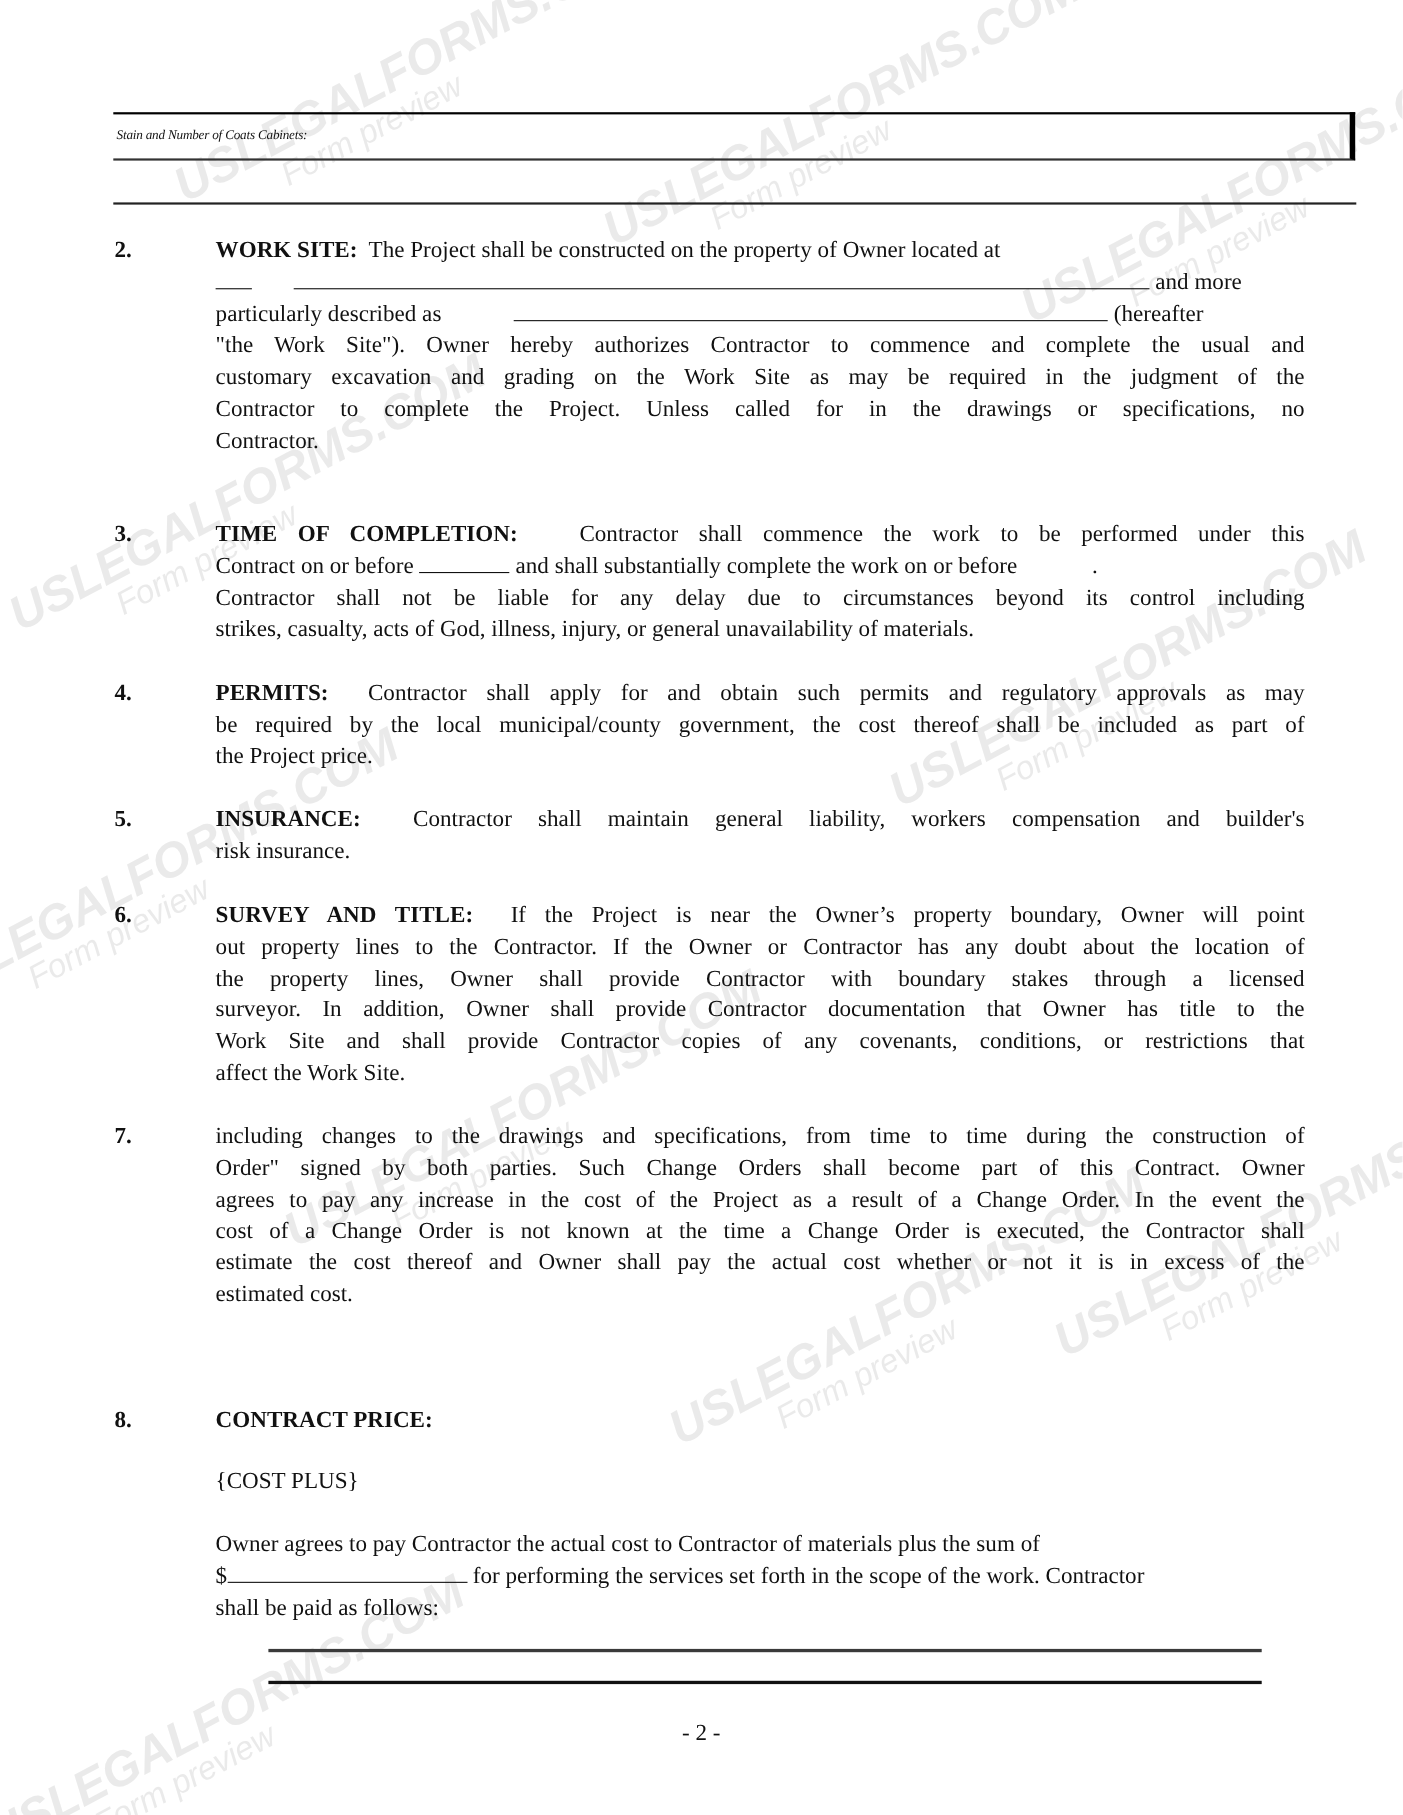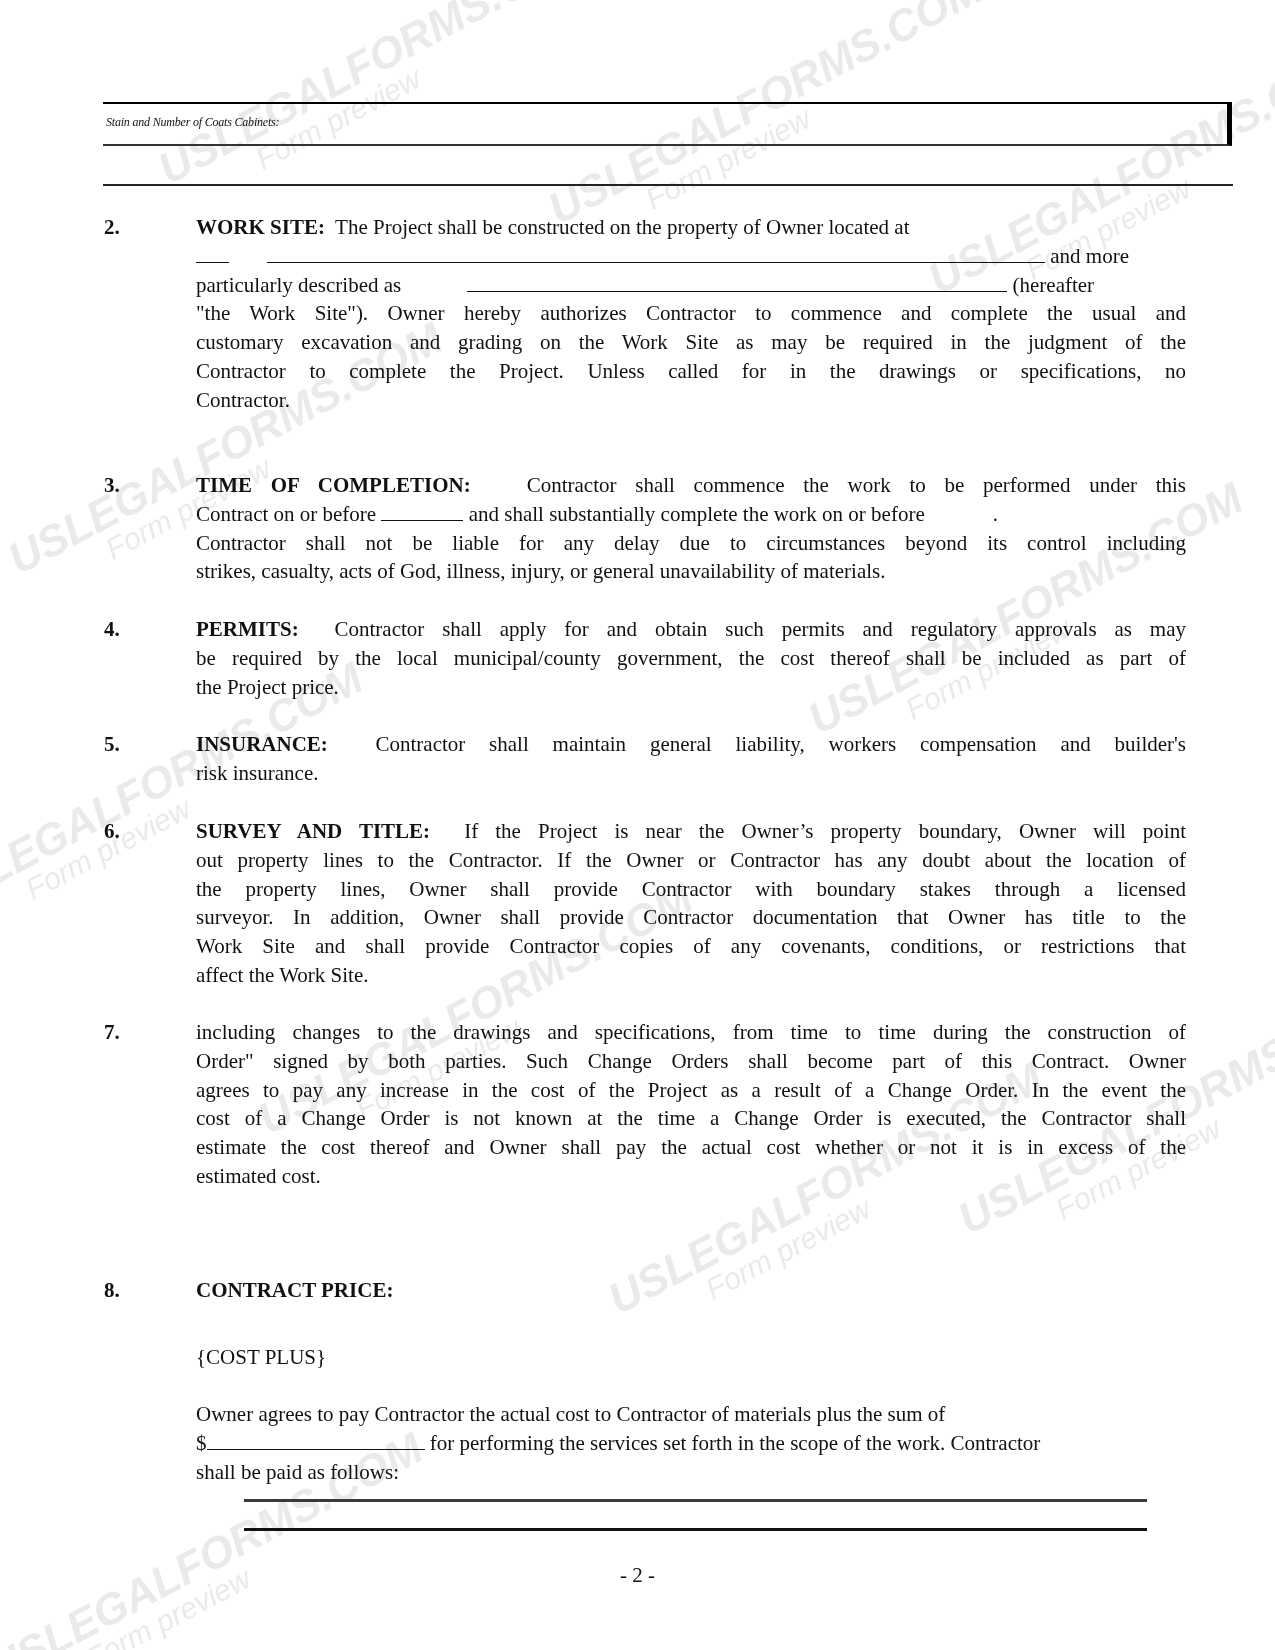--- a/index.html
+++ b/index.html
@@ -141,21 +141,21 @@
       <span class="ln j">cost of a Change Order is not known at the time a Change Order is executed, the Contractor shall</span>
       <span class="ln j">estimate the cost thereof and Owner shall pay the actual cost whether or not it is in excess of the</span>
       <span class="ln">estimated cost.</span>
     </div>
   </div>
 
   <div class="sec" style="top:1276px;">
     <span class="num">8.</span>
     <div class="body">
       <span class="ln"><b>CONTRACT PRICE:</b></span>
-      <span class="ln" style="margin-top:38px;">{COST PLUS}</span>
+      <span class="ln" style="margin-top:27px;">{COST PLUS}</span>
       <span class="ln" style="margin-top:28.8px;">Owner agrees to pay Contractor the actual cost to Contractor of materials plus the sum of</span>
       <span class="ln">
         <span>$</span><span class="blank" style="width:218px;"></span> <span>for performing the services set forth in the scope of the work.  Contractor</span>
       </span>
       <span class="ln">shall be paid as follows:</span>
     </div>
   </div>
 
   <div class="rule" style="left:244px; top:1499px; width:903px;"></div>
   <div class="rule" style="left:244px; top:1528px; width:903px; border-top-color:#111;"></div>

